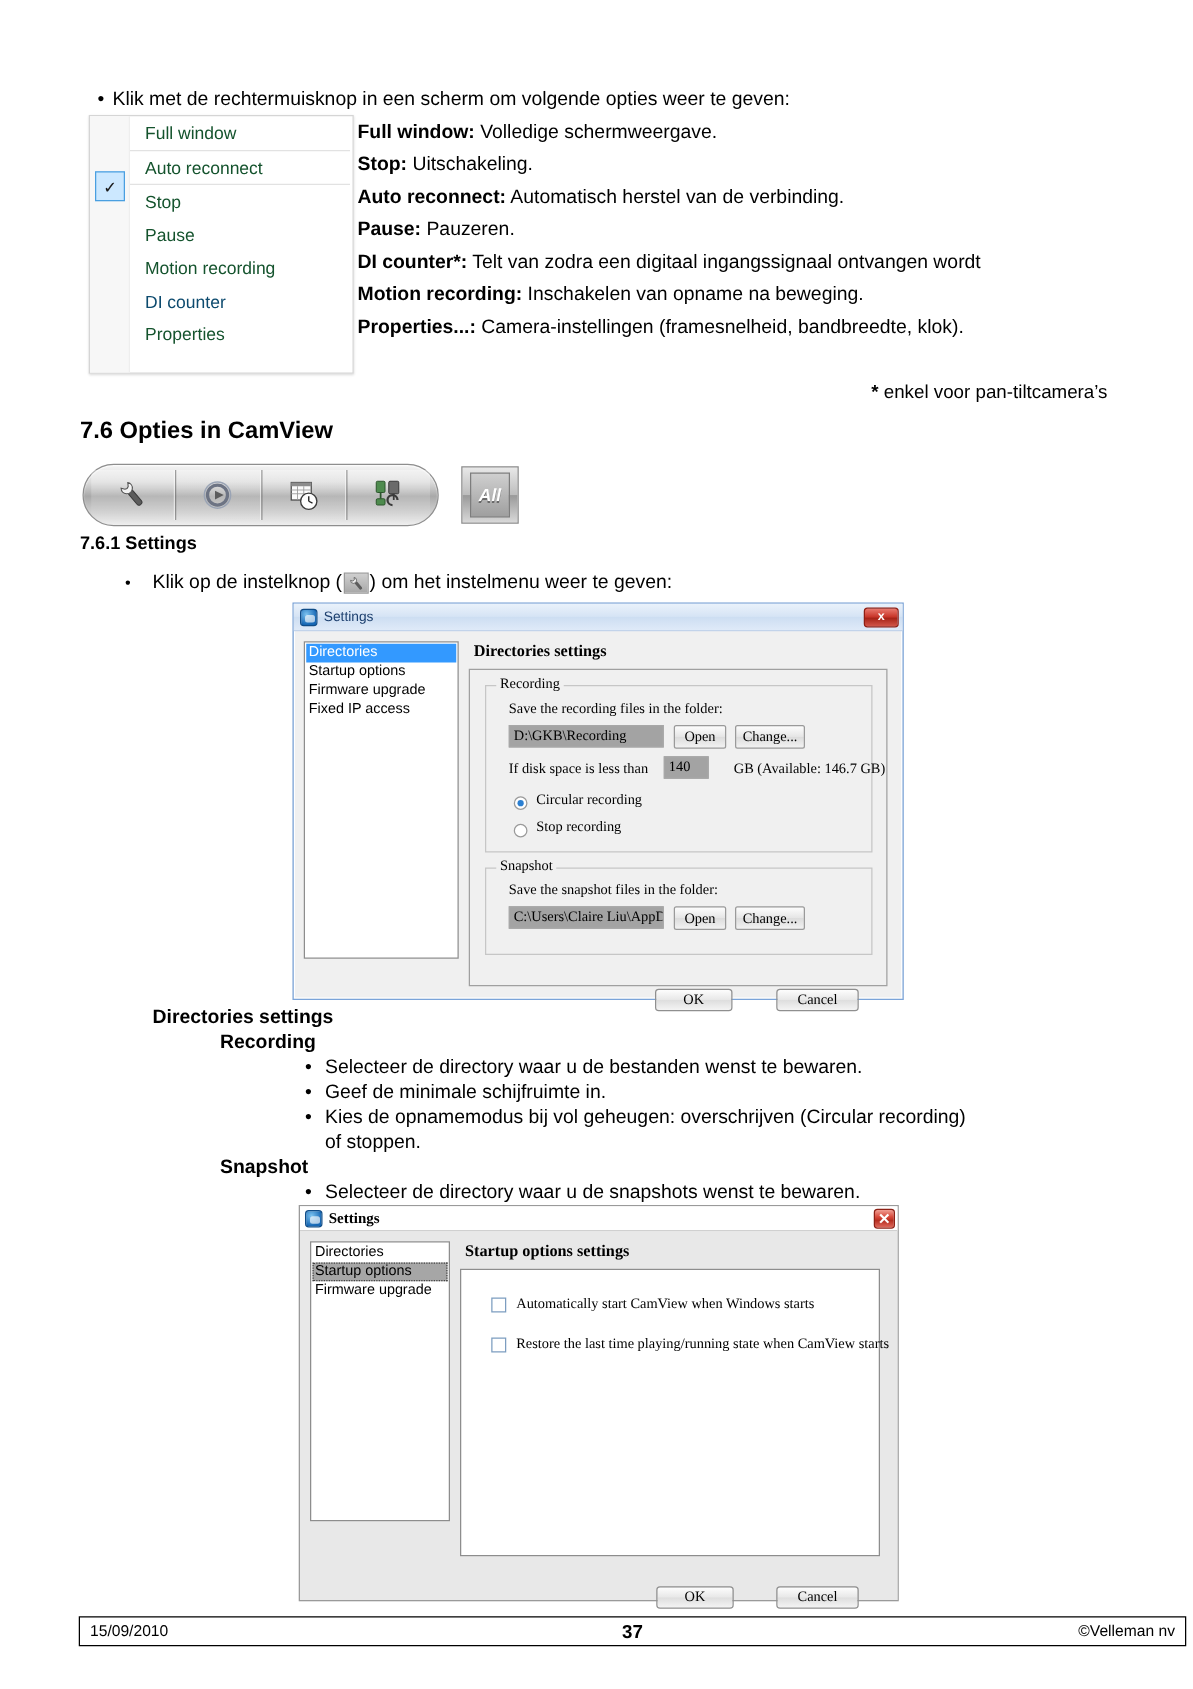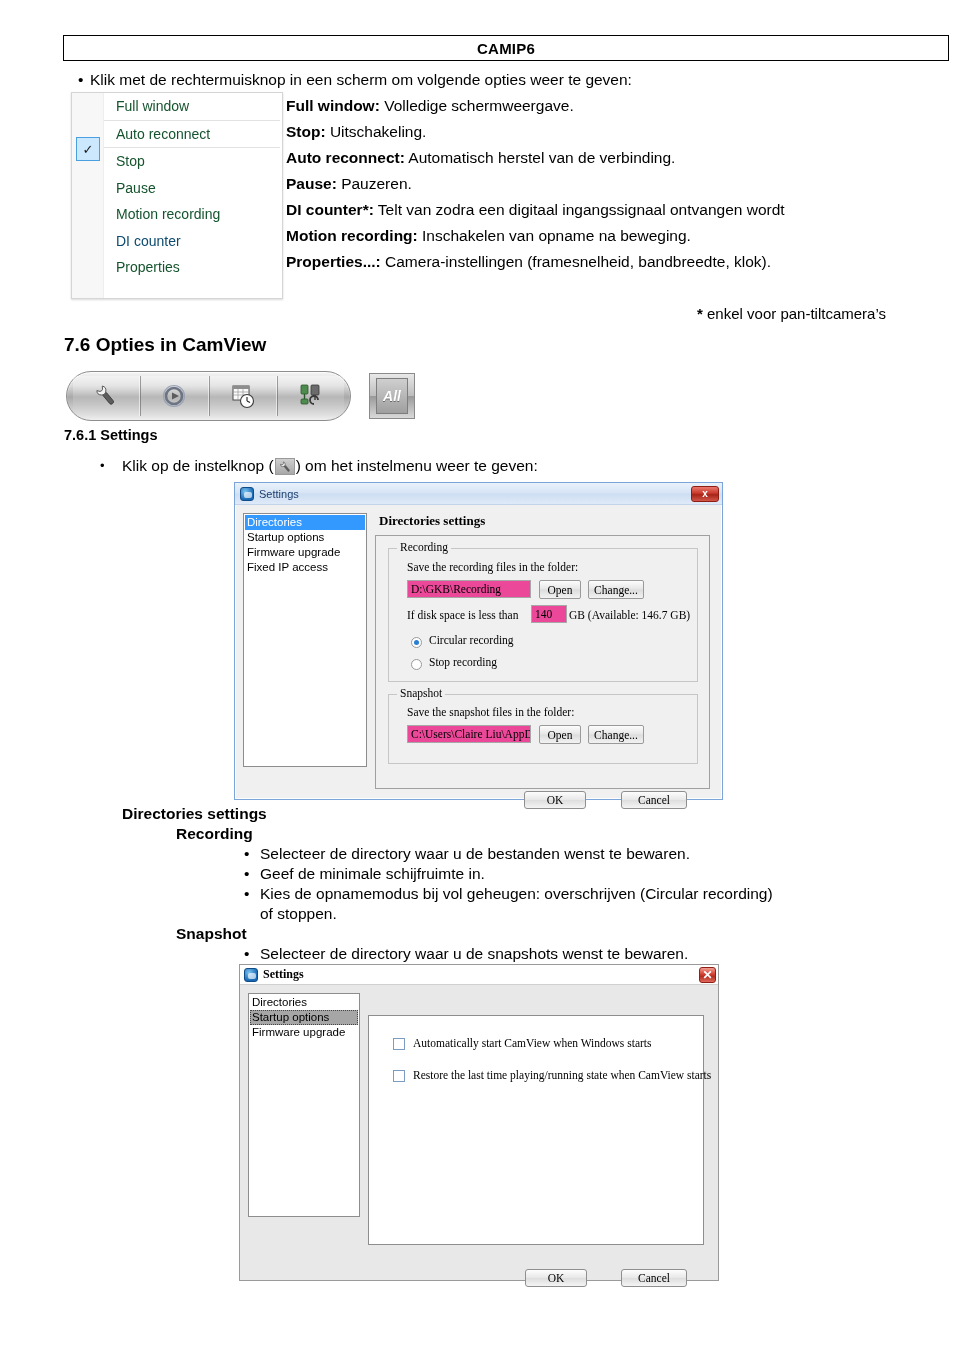--- a/index.html
+++ b/index.html
@@ -196,21 +196,21 @@
   }
   .grp{
     position:absolute; border:1px solid #c6c6c6;
   }
   .grp > .grp-lbl{
     position:absolute; left:8px; top:-8px; background:#f0f0f0;
     padding:0 3px; font-size:11.5px;
   }
   .f-lbl{ position:absolute; font-size:11.5px; white-space:nowrap; }
   .f-input{
-    position:absolute; background:#ec4899; border:1px solid #a7a7a7;
+    position:absolute; background:#a3a3a3; border:1px solid #a7a7a7;
     font-size:11.5px; padding:1px 3px; overflow:hidden; white-space:nowrap;
     display:flex; align-items:center;
   }
   .f-btn{
     position:absolute;
     background:linear-gradient(180deg,#fdfdfd,#e6e6e6 48%,#dcdcdc 52%,#f2f2f2);
     border:1px solid #9a9a9a; border-radius:2px;
     font-size:11.5px; display:flex; align-items:center; justify-content:center;
   }
   .radio{
@@ -280,23 +280,20 @@
   }
   .ftr .l{ position:absolute; left:8px; }
   .ftr .c{ position:absolute; left:0; right:0; text-align:center; font-size:15px; font-weight:bold; }
   .ftr .r{ position:absolute; right:8px; }
 </style>
 </head>
 <body>
 
 <div class="page">
 
-  <div class="hdr-box">
-    <span>CAMIP6</span>
-  </div>
 
   <div class="intro">
     <span class="dot">•</span><span>Klik met de rechtermuisknop in een scherm om volgende opties weer te geven:</span>
   </div>
 
   <div class="ctxmenu">
     <div class="ctx-gutter">
       <div class="ctx-check">✓</div>
     </div>
     <div class="ctx-items">
@@ -425,21 +422,21 @@
         <div class="panel-frame">
 
           <div class="grp" style="left:12px; top:12px; width:310px; height:134px;">
             <span class="grp-lbl">Recording</span>
             <span class="f-lbl" style="left:18px; top:12px;">Save the recording files in the folder:</span>
             <div class="f-input" style="left:18px; top:31px; width:124px; height:18px;">D:\GKB\Recording</div>
             <div class="f-btn" style="left:150px; top:31px; width:42px; height:19px;">Open</div>
             <div class="f-btn" style="left:199px; top:31px; width:56px; height:19px;">Change...</div>
             <span class="f-lbl" style="left:18px; top:60px;">If disk space is less than</span>
             <div class="f-input" style="left:142px; top:56px; width:36px; height:18px;">140</div>
-            <span class="f-lbl" style="left:180px; top:60px;">GB (Available: 146.7 GB)</span>
+            <span class="f-lbl" style="left:198px; top:60px;">GB (Available: 146.7 GB)</span>
             <span class="radio on" style="left:22px; top:88px;"></span>
             <span class="f-lbl" style="left:40px; top:85px;">Circular recording</span>
             <span class="radio" style="left:22px; top:110px;"></span>
             <span class="f-lbl" style="left:40px; top:107px;">Stop recording</span>
           </div>
 
           <div class="grp" style="left:12px; top:158px; width:310px; height:70px;">
             <span class="grp-lbl">Snapshot</span>
             <span class="f-lbl" style="left:18px; top:11px;">Save the snapshot files in the folder:</span>
             <div class="f-input" style="left:18px; top:30px; width:124px; height:18px;">C:\Users\Claire Liu\AppData\Roaming\C:</div>
@@ -474,27 +471,33 @@
     </div>
     <div class="dlg2-body">
 
       <div class="listbox">
         <div class="lb-item">Directories</div>
         <div class="lb-item sel-grey">Startup options</div>
         <div class="lb-item">Firmware upgrade</div>
       </div>
 
       <div class="panel">
+        <div class="panel-h">Startup options settings</div>
         <div class="panel-frame">
           <span class="chk" style="left:24px; top:22px;"></span>
           <span class="f-lbl" style="left:44px; top:21px;">Automatically start CamView when Windows starts</span>
           <span class="chk" style="left:24px; top:54px;"></span>
           <span class="f-lbl" style="left:44px; top:53px;">Restore the last time playing/running state when CamView starts</span>
         </div>
       </div>
 
       <div class="dlg-footer-btn" style="left:285px; top:284px; width:62px; height:18px;">OK</div>
       <div class="dlg-footer-btn" style="left:381px; top:284px; width:66px; height:18px;">Cancel</div>
     </div>
   </div>
 
+  <div class="ftr">
+    <span class="l">15/09/2010</span>
+    <span class="c">37</span>
+    <span class="r">©Velleman nv</span>
+  </div>
 
 </div>
 
 </body></html>

